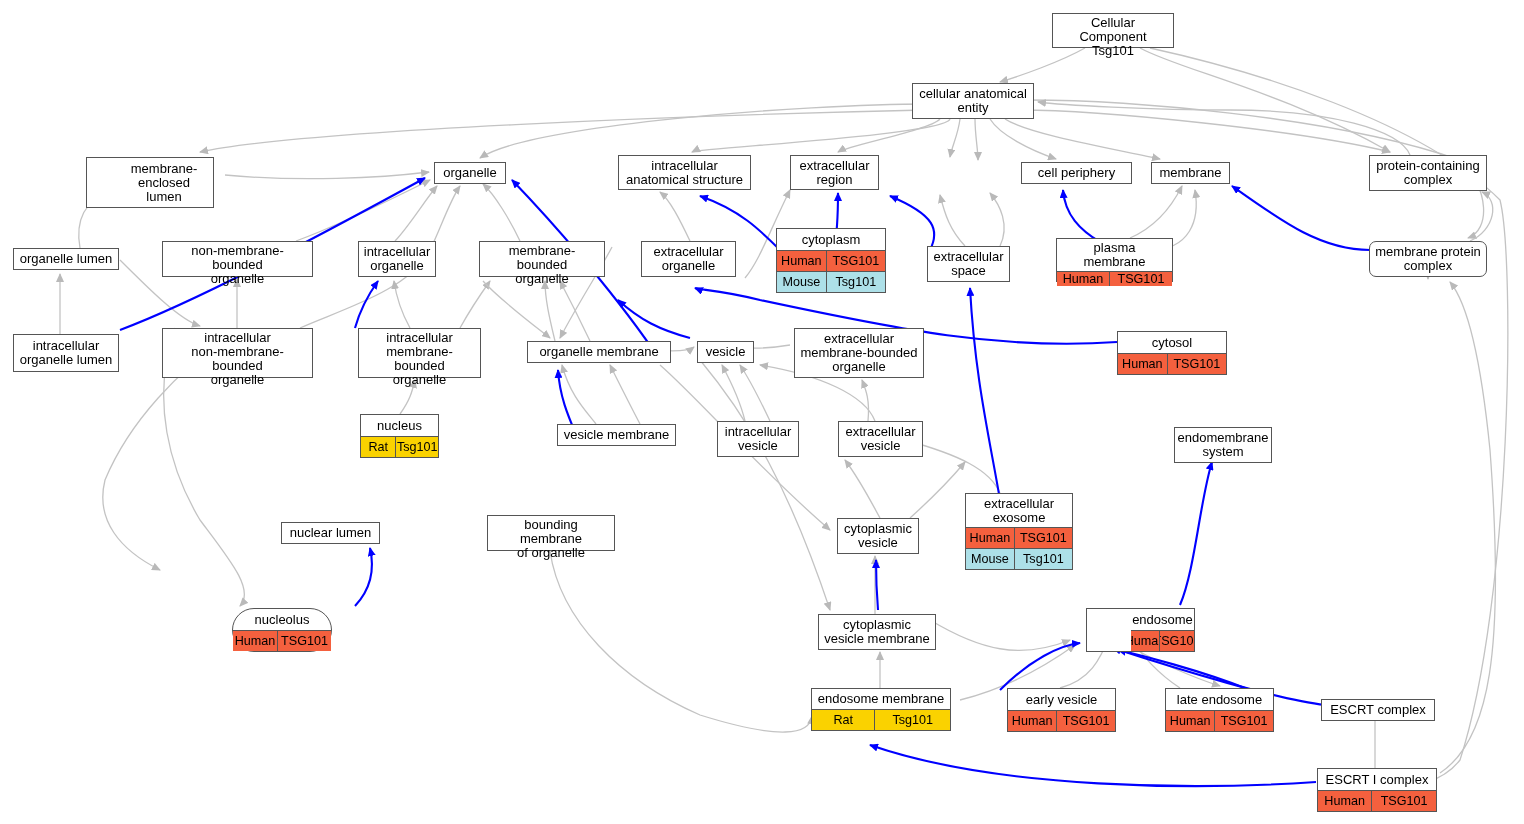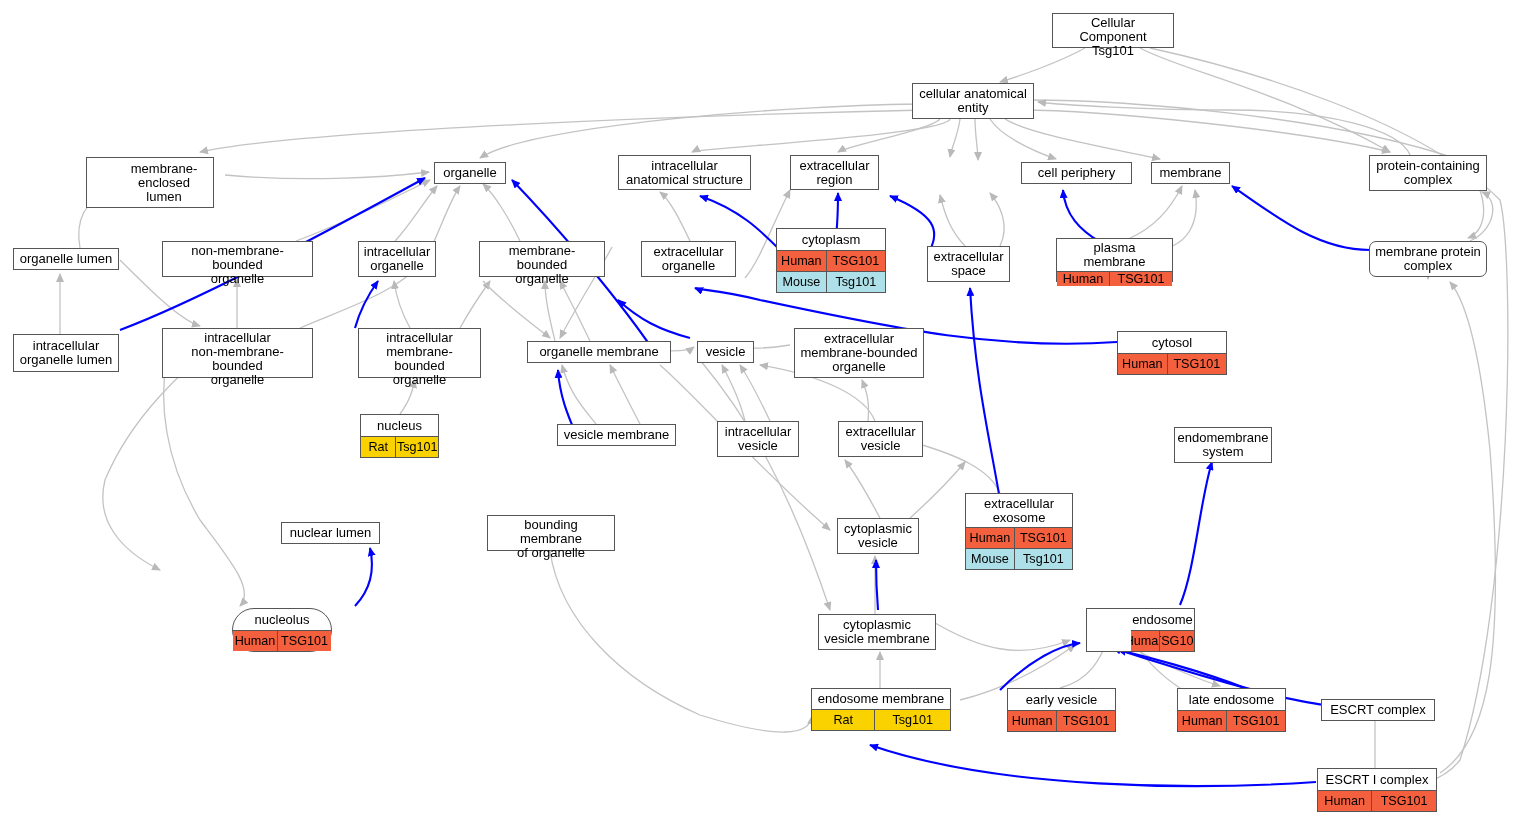--- a/index.html
+++ b/index.html
@@ -331,21 +331,21 @@
         <div class="gn">Tsg101</div>
       </div>
     </div>
     <div class="node" style="left: 1007px; top: 688px; width: 109px; height: 44px;">
       <div class="title">early vesicle</div>
       <div class="annrow ann-human">
         <div class="sp">Human</div>
         <div class="gn">TSG101</div>
       </div>
     </div>
-    <div class="node" style="left: 1165px; top: 688px; width: 109px; height: 44px; margin-left: 12px;">
+    <div class="node" style="left: 1165px; top: 688px; width: 109px; height: 44px;">
       <div class="title">late endosome</div>
       <div class="annrow ann-human">
         <div class="sp">Human</div>
         <div class="gn">TSG101</div>
       </div>
     </div>
     <div class="node" style="left: 1321px; top: 699px; width: 114px; height: 22px;">
       <div class="title">ESCRT complex</div>
     </div>
     <div class="node" style="left: 1317px; top: 768px; width: 120px; height: 44px;">

